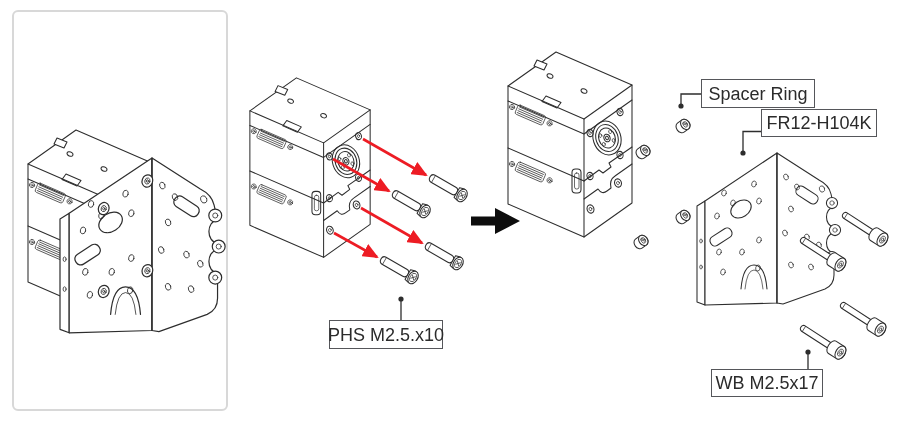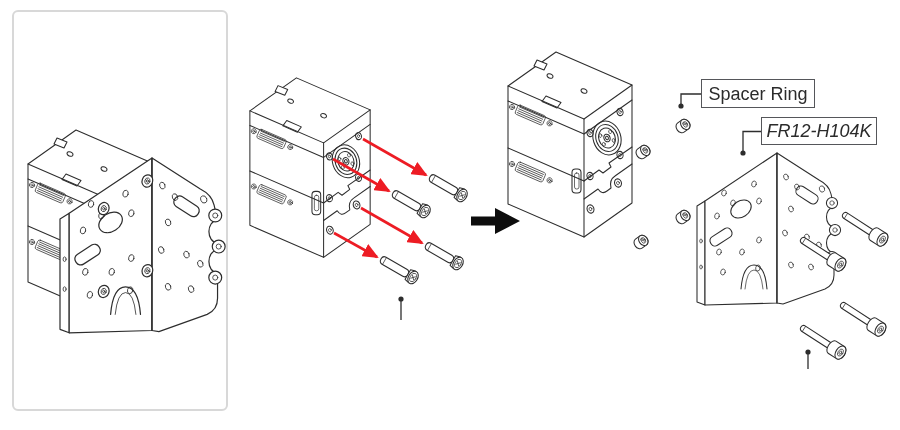--- a/index.html
+++ b/index.html
@@ -224,15 +224,17 @@
         <polyline class="ld" points="761,131.5 743,131.5 743,151"></polyline>
         <circle class="dot" cx="743" cy="153" r="2.6"></circle>
       </g>
       <g>
         <line class="ld" x1="808" y1="369" x2="808" y2="354"></line>
         <circle class="dot" cx="808" cy="352" r="2.6"></circle>
       </g>
     </g>
   </svg>
 
+  <div class="callout" style="left:329px; top:320px; width:114px; height:29px;">PHS M2.5.x10</div>
   <div class="callout" style="left:701px; top:79px; width:114px; height:29px;">Spacer Ring</div>
-  <div class="callout" style="left:761px; top:117px; width:116px; height:28px;font-style:italic;">FR12-H104K</div>
+  <div class="callout" style="left:761px; top:109px; width:116px; height:28px;">FR12-H104K</div>
+  <div class="callout" style="left:711px; top:369px; width:112px; height:28px;">WB M2.5x17</div>
 </div>
 
 </body></html>

